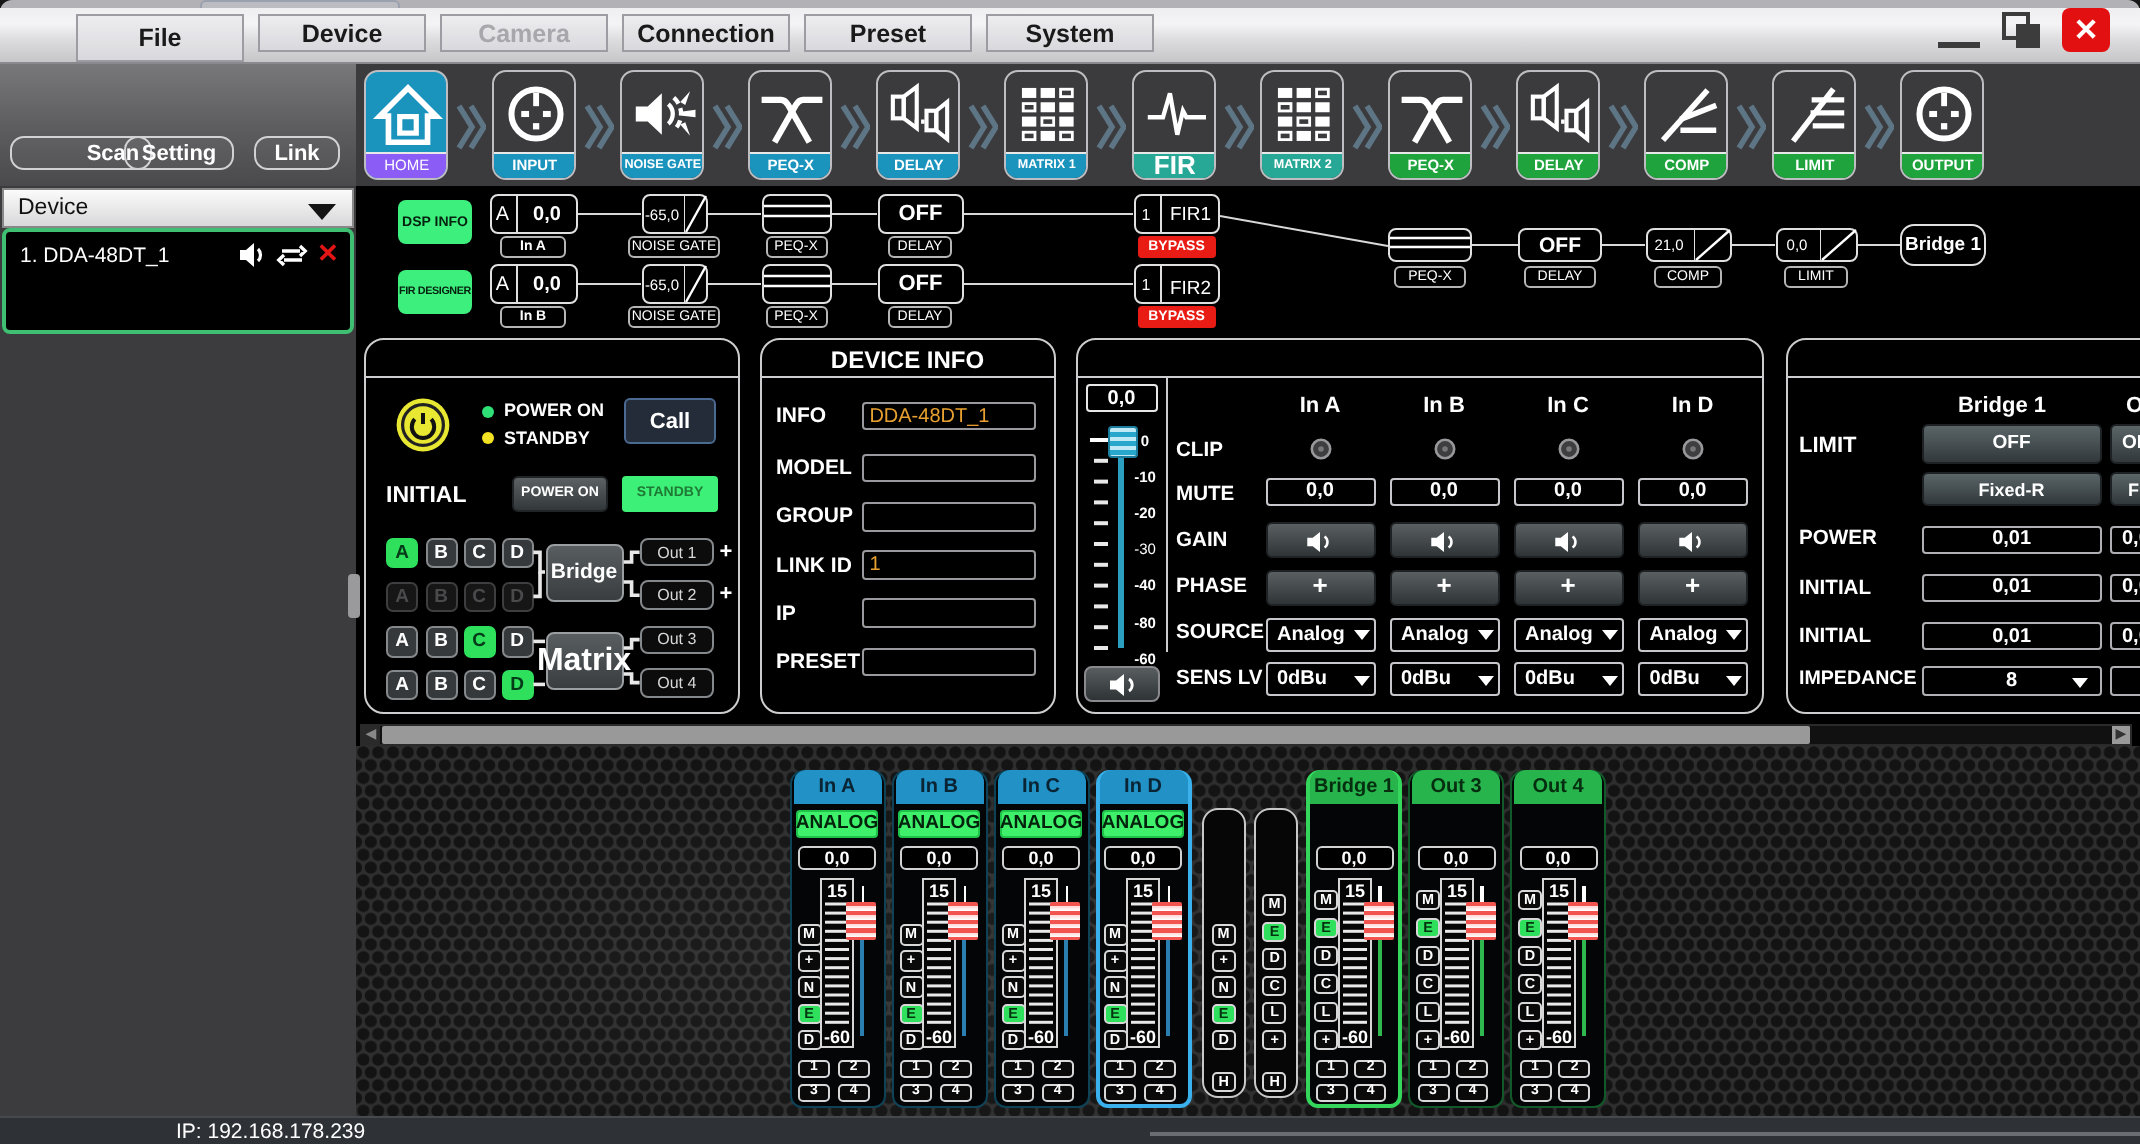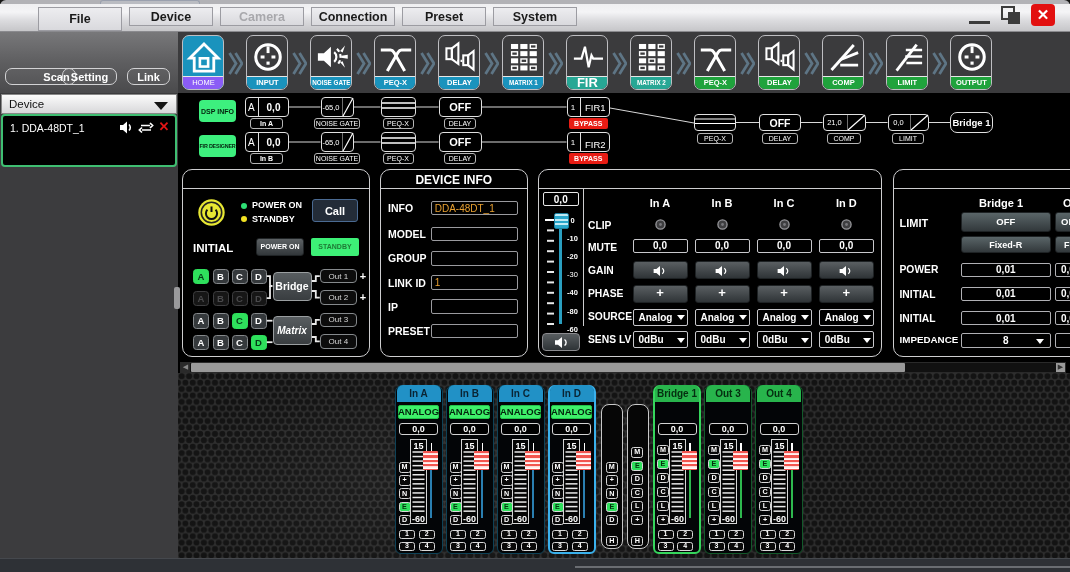--- a/index.html
+++ b/index.html
@@ -444,21 +444,21 @@
     </div>
 <div class="abs ctr" style="left:231.5px;top:334.5px;width:16px;height:15.5px;background:#35393c;border:1px solid #85898c;color:#fff;border-radius:3.5px;font-size:9.5px;font-weight:bold;">
       <span>C</span>
     </div>
 <div class="abs ctr" style="left:250.5px;top:334.5px;width:16px;height:15.5px;background:#2ee05c;border:1px solid #2ee05c;color:#063;color:#053a18;border-radius:3.5px;font-size:9.5px;font-weight:bold;">
       <span>D</span>
     </div>
 <div class="abs ctr" style="left:272.5px;top:271.5px;width:39px;height:29px;background:linear-gradient(#585d60,#393d40);border:1px solid #9a9ea0;border-radius:4px;color:#fff;font-size:10.5px;font-weight:bold;">
       <span>Bridge</span>
     </div>
-<div class="abs ctr" style="left:272.5px;top:316px;width:39px;height:29px;background:linear-gradient(#585d60,#393d40);border:1px solid #9a9ea0;border-radius:4px;color:#fff;font-size:10px;font-weight:bold;font-style:italic;">
+<div class="abs ctr" style="left:272.5px;top:316px;width:39px;height:29px;background:linear-gradient(#585d60,#393d40);border:1px solid #9a9ea0;border-radius:4px;color:#fff;font-size:16px;font-weight:bold;">
       <span>Matrix</span>
     </div>
 <div class="abs ctr" style="left:319.6px;top:268.9px;width:37.6px;height:14.5px;border:1px solid #85898c;border-radius:4px;background:#0c0c0c;color:#d8d8d8;font-size:8px;">
       <span>Out 1</span>
     </div>
 <div class="abs ctr" style="left:319.6px;top:290.4px;width:37.6px;height:14.5px;border:1px solid #85898c;border-radius:4px;background:#0c0c0c;color:#d8d8d8;font-size:8px;">
       <span>Out 2</span>
     </div>
 <div class="abs ctr" style="left:319.6px;top:312.6px;width:37.6px;height:14.5px;border:1px solid #85898c;border-radius:4px;background:#0c0c0c;color:#d8d8d8;font-size:8px;">
       <span>Out 3</span>
@@ -1134,13 +1134,14 @@
 <div class="abs ctr" style="left:631.3px;top:501.0px;width:12px;height:10.5px;background:#0a0a0a;border:1px solid #d8d8d8;color:#fff;border-radius:2.5px;font-size:7.2px;font-weight:bold;line-height:8px;">
       <span>L</span>
     </div>
 <div class="abs ctr" style="left:631.3px;top:514.5px;width:12px;height:10.5px;background:#0a0a0a;border:1px solid #d8d8d8;color:#fff;border-radius:2.5px;font-size:7.2px;font-weight:bold;line-height:8px;">
       <span>+</span>
     </div>
 <div class="abs ctr" style="left:631.3px;top:535.5px;width:12px;height:10.5px;background:#0a0a0a;border:1px solid #d8d8d8;color:#fff;border-radius:2.5px;font-size:7.2px;font-weight:bold;line-height:8px;">
       <span>H</span>
     </div>
 <div class="abs" style="left:0px;top:558px;width:1070px;height:14px;background:#2e3136;border-top:1px solid #45484d;"></div>
+<div class="abs" style="left:88px;top:559px;width:200px;height:13px;color:#fff;font-size:10.5px;display:flex;align-items:center;">IP: 192.168.178.239</div>
 <div class="abs" style="left:575px;top:566px;width:495px;height:1.5px;background:#6a6d72;"></div>
 </div>
 </body></html>

